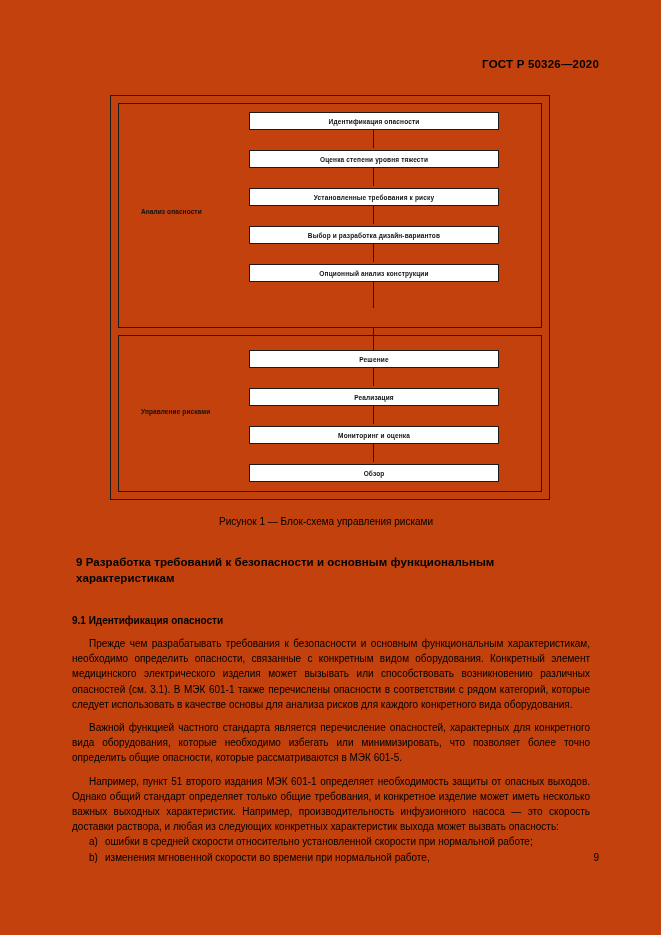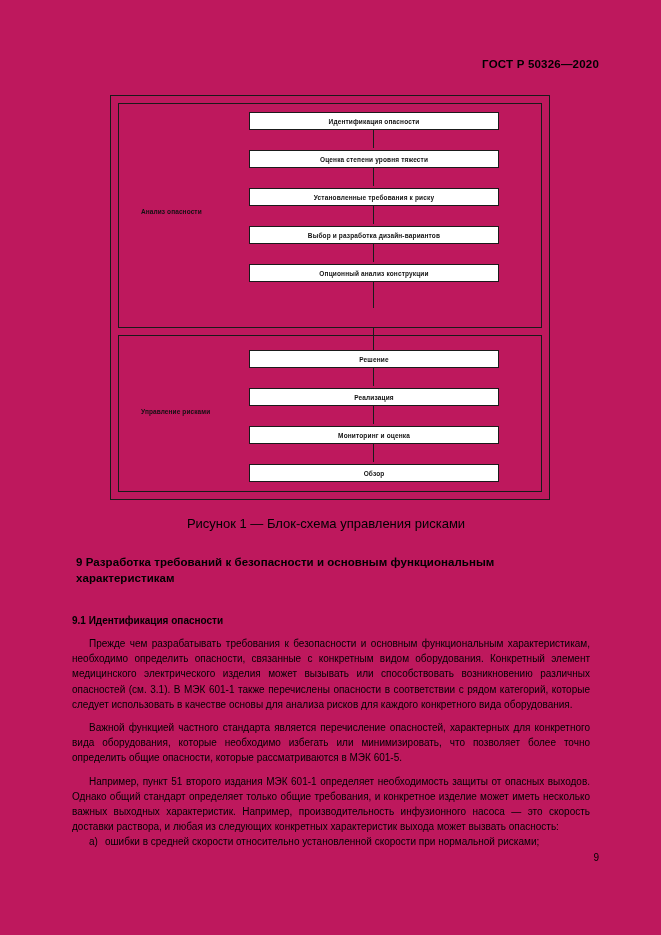--- a/index.html
+++ b/index.html
@@ -14,21 +14,21 @@
     color: #000000;
     position: relative;
     overflow: hidden;
   }
 
   .page {
     position: absolute;
     left: 0; top: 0;
     width: 661px;
     height: 935px;
-    background: #be185d;
+    background: #c2410c;
   }
 
   
   .doc-header {
     position: absolute;
     right: 62px;
     top: 58px;
     font-size: 11.5px;
     font-weight: bold;
     letter-spacing: 0.2px;
@@ -106,21 +106,21 @@
     z-index: 1;
   }
 
   
   .fig-caption {
     position: absolute;
     left: 0;
     top: 516px;
     width: 652px;
     text-align: center;
-    font-size: 13px;
+    font-size: 10px;
     color: #000;
   }
 
   
   .content {
     position: absolute;
     left: 72px;
     top: 550px;
     width: 518px;
   }
@@ -218,19 +218,20 @@
 
   <div class="content">
     <h2 class="sec-title">9  Разработка требований к безопасности и основным функциональным характеристикам</h2>
     <h3 class="subsec-title">9.1  Идентификация опасности</h3>
 
     <p class="body first">Прежде чем разрабатывать требования к безопасности и основным функциональным характери­стикам, необходимо определить опасности, связанные с конкретным видом оборудования. Конкретный элемент медицинского электрического изделия может вызывать или способствовать возникновению различных опасностей (см. 3.1). В МЭК 601-1 также перечислены опасности в соответствии с рядом ка­тегорий, которые следует использовать в качестве основы для анализа рисков для каждого конкретного вида оборудования.</p>
     <p class="body">Важной функцией частного стандарта является перечисление опасностей, характерных для кон­кретного вида оборудования, которые необходимо избегать или минимизировать, что позволяет более точно определить общие опасности, которые рассматриваются в МЭК 601-5.</p>
     <p class="body">Например, пункт 51 второго издания МЭК 601-1 определяет необходимость защиты от опасных выходов. Однако общий стандарт определяет только общие требования, и конкретное изделие может иметь несколько важных выходных характеристик. Например, производительность инфузионного насо­са — это скорость доставки раствора, и любая из следующих конкретных характеристик выхода может вызвать опасность:</p>
 
     <ul class="items">
-      <li><span class="marker">a)</span><span>ошибки в средней скорости относительно установленной скорости при нормальной рисками;</span></li>
+      <li><span class="marker">a)</span><span>ошибки в средней скорости относительно установленной скорости при нормальной работе;</span></li>
+      <li><span class="marker">b)</span><span>изменения мгновенной скорости во времени при нормальной работе,</span></li>
     </ul>
   </div>
 
   <div class="page-number">9</div>
 
 </div>
 
 </body></html>

